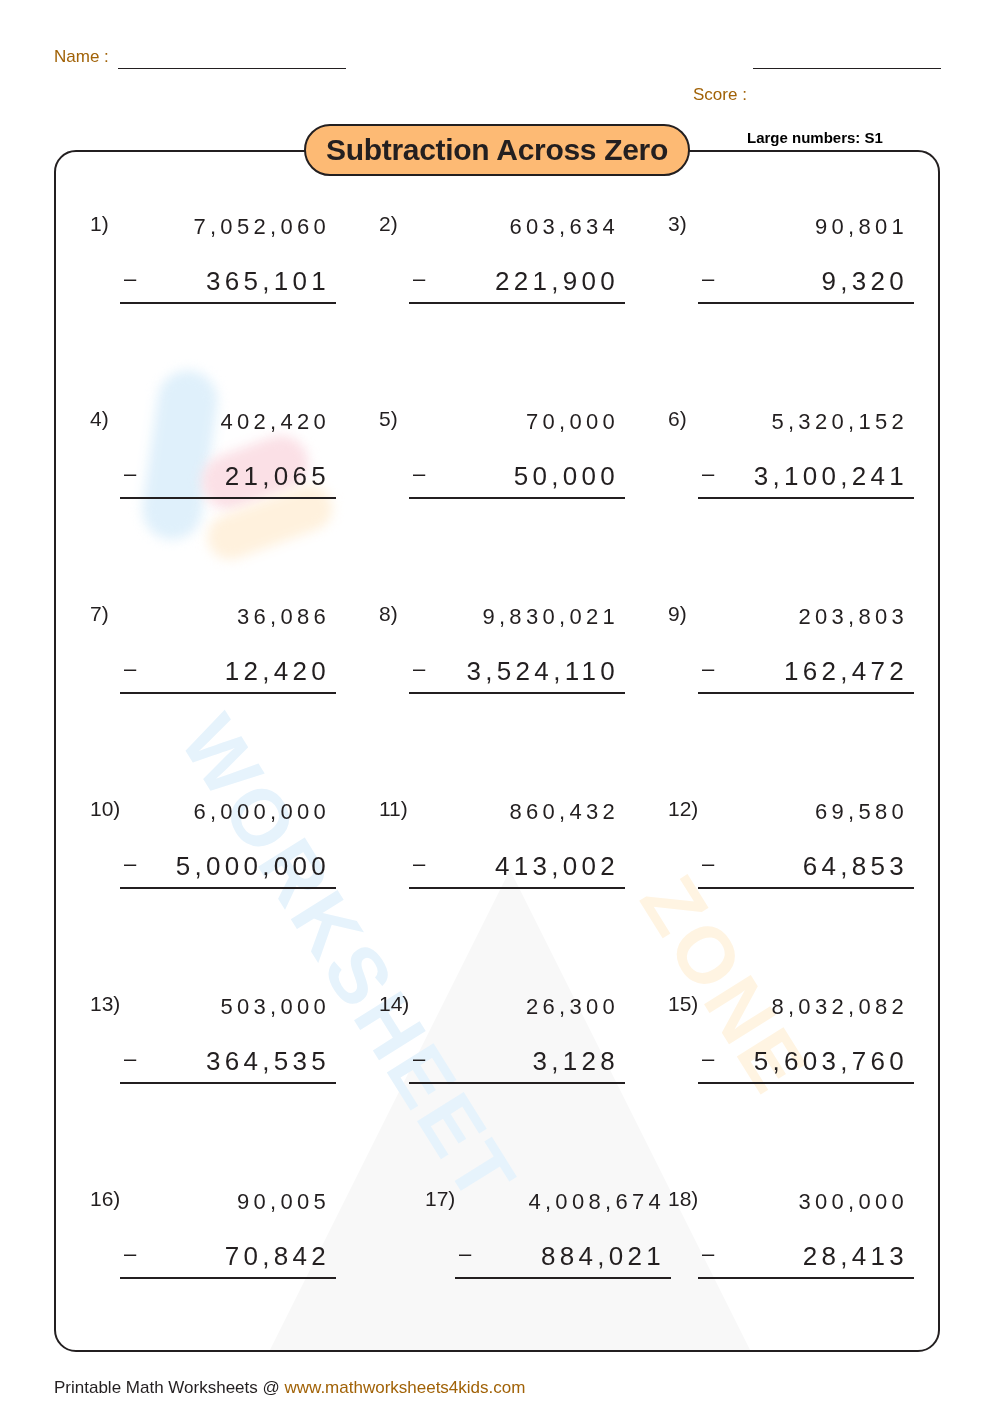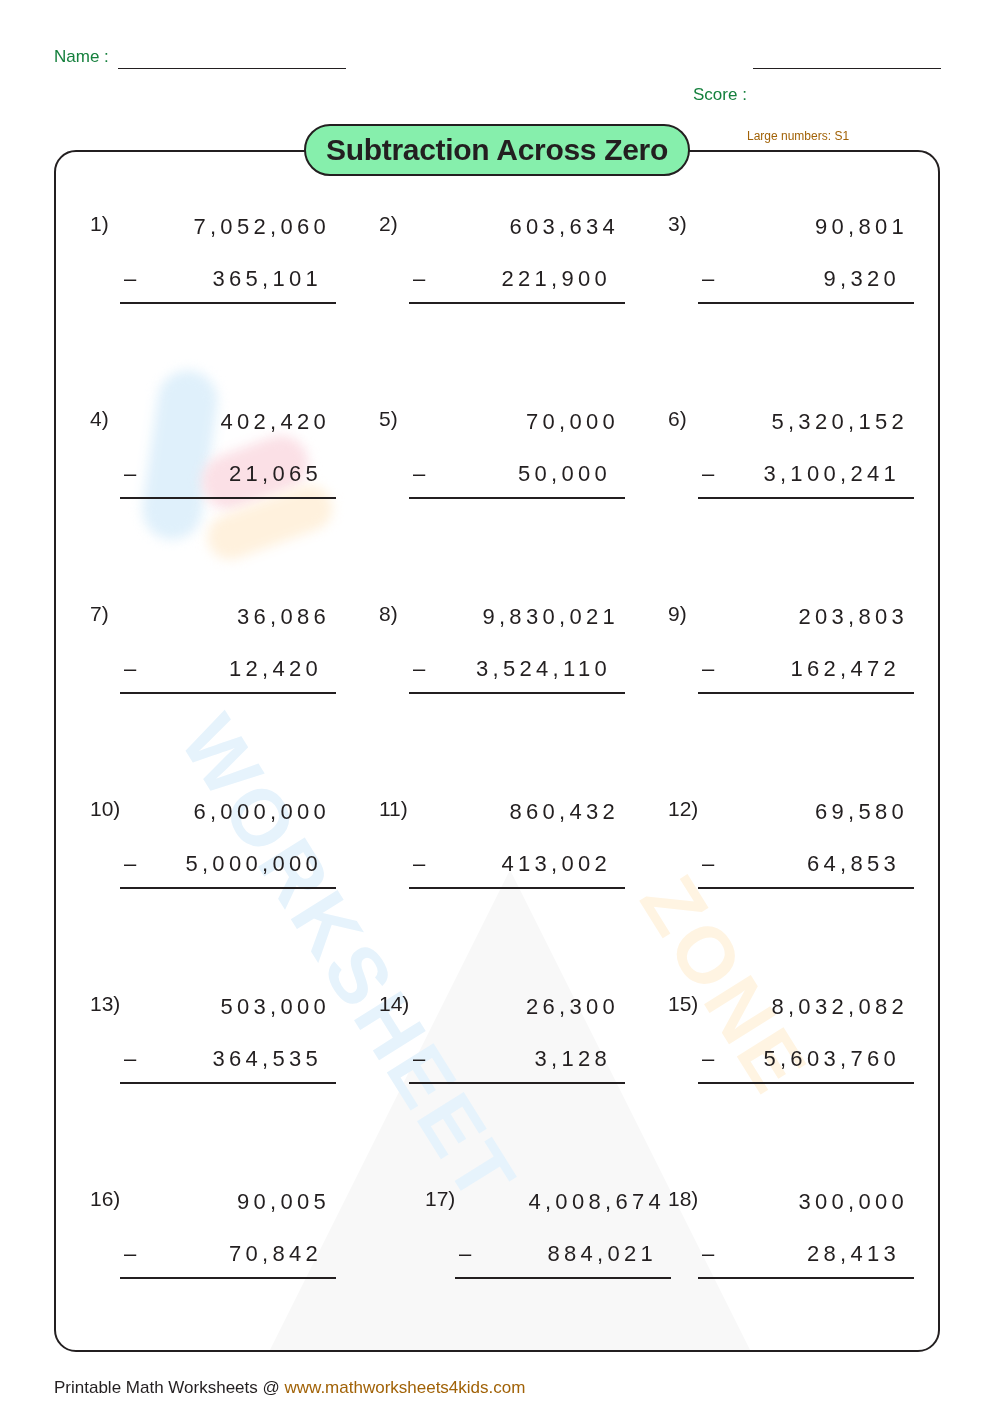--- a/index.html
+++ b/index.html
@@ -1,29 +1,29 @@
 <!DOCTYPE html>
 <html><head>
 <meta charset="utf-8">
 <style>
   html, body { margin:0; padding:0; background:#ffffff; }
   body { width:1000px; height:1415px; position:relative; overflow:hidden;
          font-family:"Liberation Sans", "DejaVu Sans", sans-serif; color:#231f20; }
 
-  .hdr-label { position:absolute; top:47px; font-size:17px; color:#15803d; }
+  .hdr-label { position:absolute; top:47px; font-size:17px; color:#a16207; }
   .hdr-line { position:absolute; top:68px; height:0; border-top:1.5px solid #231f20; }
 
   .frame { position:absolute; left:54px; top:150px; width:886px; height:1202px;
            border:2px solid #231f20; border-radius:22px; box-sizing:border-box; }
 
   .title-pill { position:absolute; left:304px; top:124px; width:386px; height:52px;
-                background:#86efac; border:2px solid #231f20; border-radius:26px;
+                background:#fdba74; border:2px solid #231f20; border-radius:26px;
                 box-sizing:border-box; display:flex; align-items:center; justify-content:center;
                 font-weight:bold; font-size:30px; letter-spacing:-0.3px; z-index:3; }
-  .set-label { position:absolute; left:747px; top:129px; font-size:12px; color:#a16207; z-index:3; }
+  .set-label { position:absolute; left:747px; top:129px; font-size:15px; color:#000000; z-index:3;font-weight:bold; }
 
   
   .wm { position:absolute; z-index:0; pointer-events:none; }
   .wm-blue { left:150px; top:370px; width:60px; height:170px; border-radius:30px;
              background:#dff0fb; transform:rotate(8deg); filter:blur(6px); }
   .wm-pink { left:200px; top:445px; width:110px; height:55px; border-radius:30px;
              background:#fbe0e6; transform:rotate(-20deg); filter:blur(6px); }
   .wm-orange { left:205px; top:500px; width:130px; height:45px; border-radius:25px;
                background:#fff1dd; transform:rotate(-20deg); filter:blur(6px); }
   .wm-text { left:240px; top:700px; font-size:80px; font-weight:bold; letter-spacing:4px;
@@ -31,21 +31,21 @@
   .wm-text2 { left:700px; top:860px; font-size:80px; font-weight:bold; letter-spacing:4px;
               color:#fff4e2; transform:rotate(58deg); transform-origin:left top; white-space:nowrap; }
   .wm-tri { left:270px; top:870px; width:0; height:0; border-left:240px solid transparent;
             border-right:240px solid transparent; border-bottom:480px solid #f8f8f8; }
 
   .problems { position:absolute; left:54px; top:150px; width:886px; height:1200px; z-index:2; }
   .prob { position:absolute; width:240px; height:110px; }
   .pnum { position:absolute; left:0; top:62px; font-size:21px; }
   .top { position:absolute; right:0; top:64px; font-size:22px; letter-spacing:4.3px; text-align:right; }
   .minus { position:absolute; left:34px; top:116px; font-size:22px; }
-  .bot { position:absolute; right:8px; top:116px; font-size:22px; letter-spacing:4.3px; text-align:right; }
+  .bot { position:absolute; right:0; top:116px; font-size:26px; letter-spacing:4.3px; text-align:right; }
   .rule { position:absolute; left:30px; right:-6px; top:152px; border-top:2px solid #231f20; }
 
   .footer { position:absolute; left:54px; top:1378px; font-size:17px; color:#231f20; }
   .footer a { color:#a16207; text-decoration:none; }
 </style>
 </head>
 <body>
 
 <span class="hdr-label" style="left:54px;">Name :</span>
 <div class="hdr-line" style="left:118px; width:228px;"></div>

